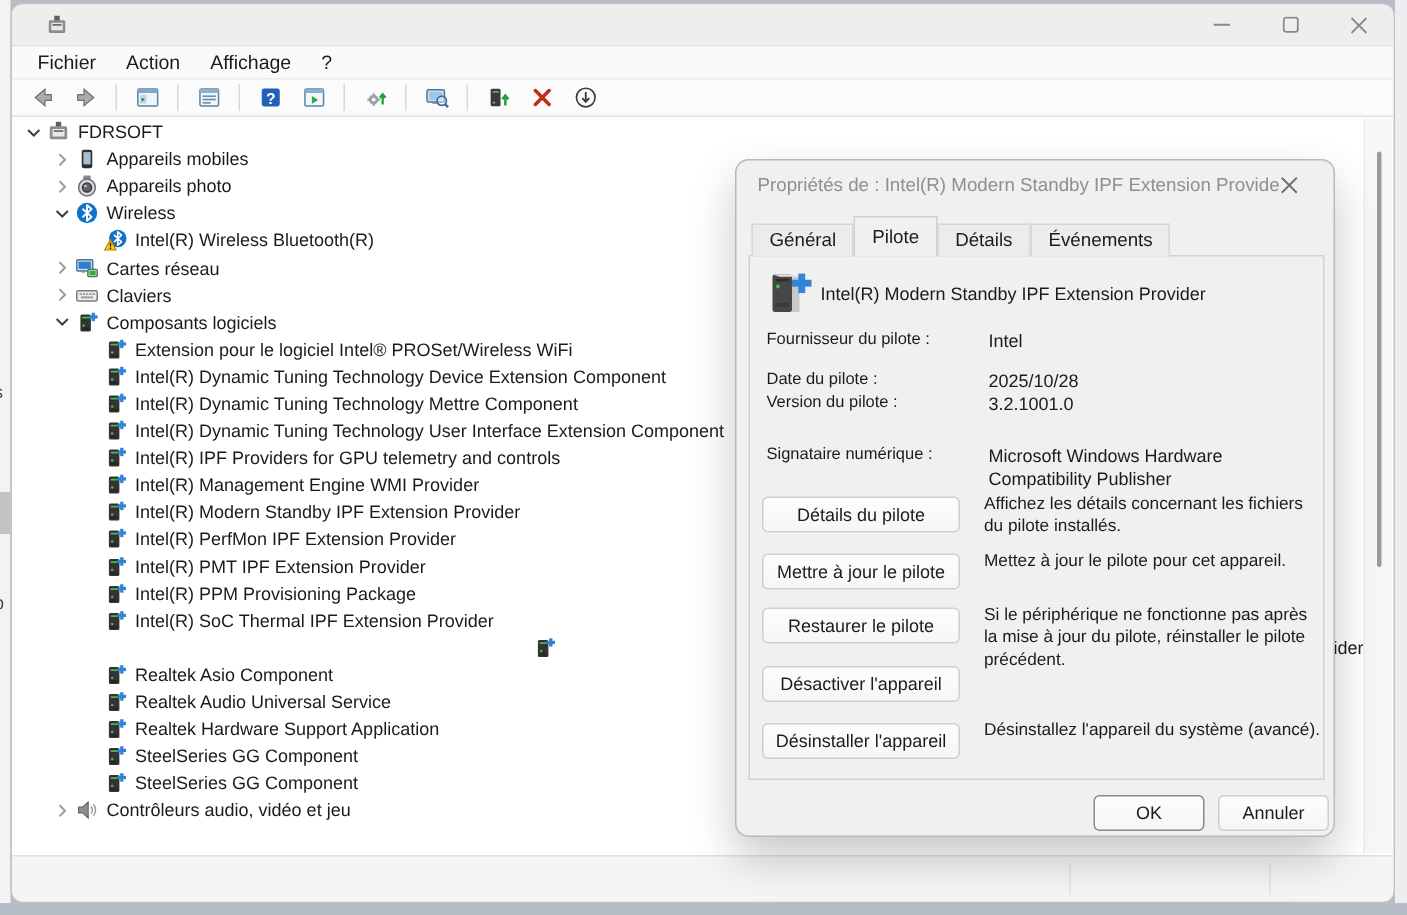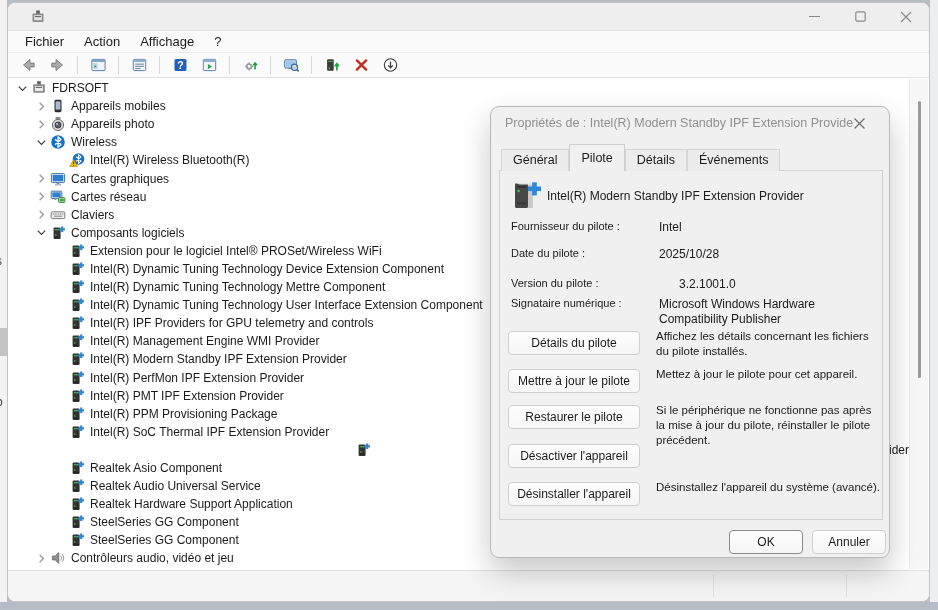--- a/index.html
+++ b/index.html
@@ -288,36 +288,20 @@
         <span class="ticon">
           <svg width="16" height="16" viewBox="0 0 16 16">
             <circle cx="9.5" cy="7" r="5.8" fill="#1272c8"></circle>
             <path d="M7 4.6 L12 9.2 L9.5 11.4 L9.5 2.6 L12 4.8 L7 9.4" stroke="#ffffff" stroke-width="1.1" fill="none" stroke-linejoin="round"></path>
             <path d="M0.8 14.6 L4.6 7.6 L8.4 14.6 Z" fill="#ffca08" stroke="#a98500" stroke-width="0.7"></path>
             <rect x="4.2" y="9.8" width="0.9" height="2.6" fill="#1b1b1b"></rect>
             <rect x="4.2" y="13" width="0.9" height="1" fill="#1b1b1b"></rect>
           </svg>
         </span>
         <span class="tlabel">Intel(R) Wireless Bluetooth(R)</span>
-      </div>
-      <div class="tree-row" style="padding-left: 25px;">
-        <span class="twisty">
-          <svg width="15" height="15" viewBox="0 0 16 16">
-            <path d="M6 4 l4 4 -4 4" stroke="#9a9a9a" stroke-width="1.4" fill="none"></path>
-          </svg>
-        </span>
-        <span class="ticon">
-          <svg width="16" height="16" viewBox="0 0 16 16">
-            <rect x="1.4" y="2.6" width="13.2" height="9" rx="1" fill="#cfe4f5" stroke="#49759c"></rect>
-            <rect x="2.8" y="4" width="10.4" height="6.2" fill="#2f7fd0"></rect>
-            <rect x="6.6" y="11.6" width="2.8" height="1.6" fill="#7e8d99"></rect>
-            <rect x="4.8" y="13.2" width="6.4" height="1.2" fill="#a2aeb7"></rect>
-          </svg>
-        </span>
-        <span class="tlabel">Cartes graphiques</span>
       </div>
       <div class="tree-row" style="padding-left: 25px;">
         <span class="twisty">
           <svg width="15" height="15" viewBox="0 0 16 16">
             <path d="M6 4 l4 4 -4 4" stroke="#9a9a9a" stroke-width="1.4" fill="none"></path>
           </svg>
         </span>
         <span class="ticon">
           <svg width="16" height="16" viewBox="0 0 16 16">
             <rect x="1.2" y="2.2" width="10.6" height="7.4" rx="0.8" fill="#cfe4f5" stroke="#49759c"></rect>
@@ -704,21 +688,21 @@
 
   <div id="dlg-fields">
       <div class="field-row" style="top: 113px;">
         <span class="field-label">Fournisseur du pilote :</span>
         <span class="field-value">Intel</span>
       </div>
       <div class="field-row" style="top: 140px;">
         <span class="field-label">Date du pilote :</span>
         <span class="field-value">2025/10/28</span>
       </div>
-      <div class="field-row" style="top: 170px; gap: 20px;">
+      <div class="field-row" style="top: 155px;">
         <span class="field-label">Version du pilote :</span>
         <span class="field-value">3.2.1001.0</span>
       </div>
       <div class="field-row" style="top: 190px;">
         <span class="field-label">Signataire numérique :</span>
         <span class="field-value">Microsoft Windows Hardware Compatibility Publisher</span>
       </div>
     </div>
   <div id="dlg-actions">
       <div class="action-row" style="top: 224px;">

